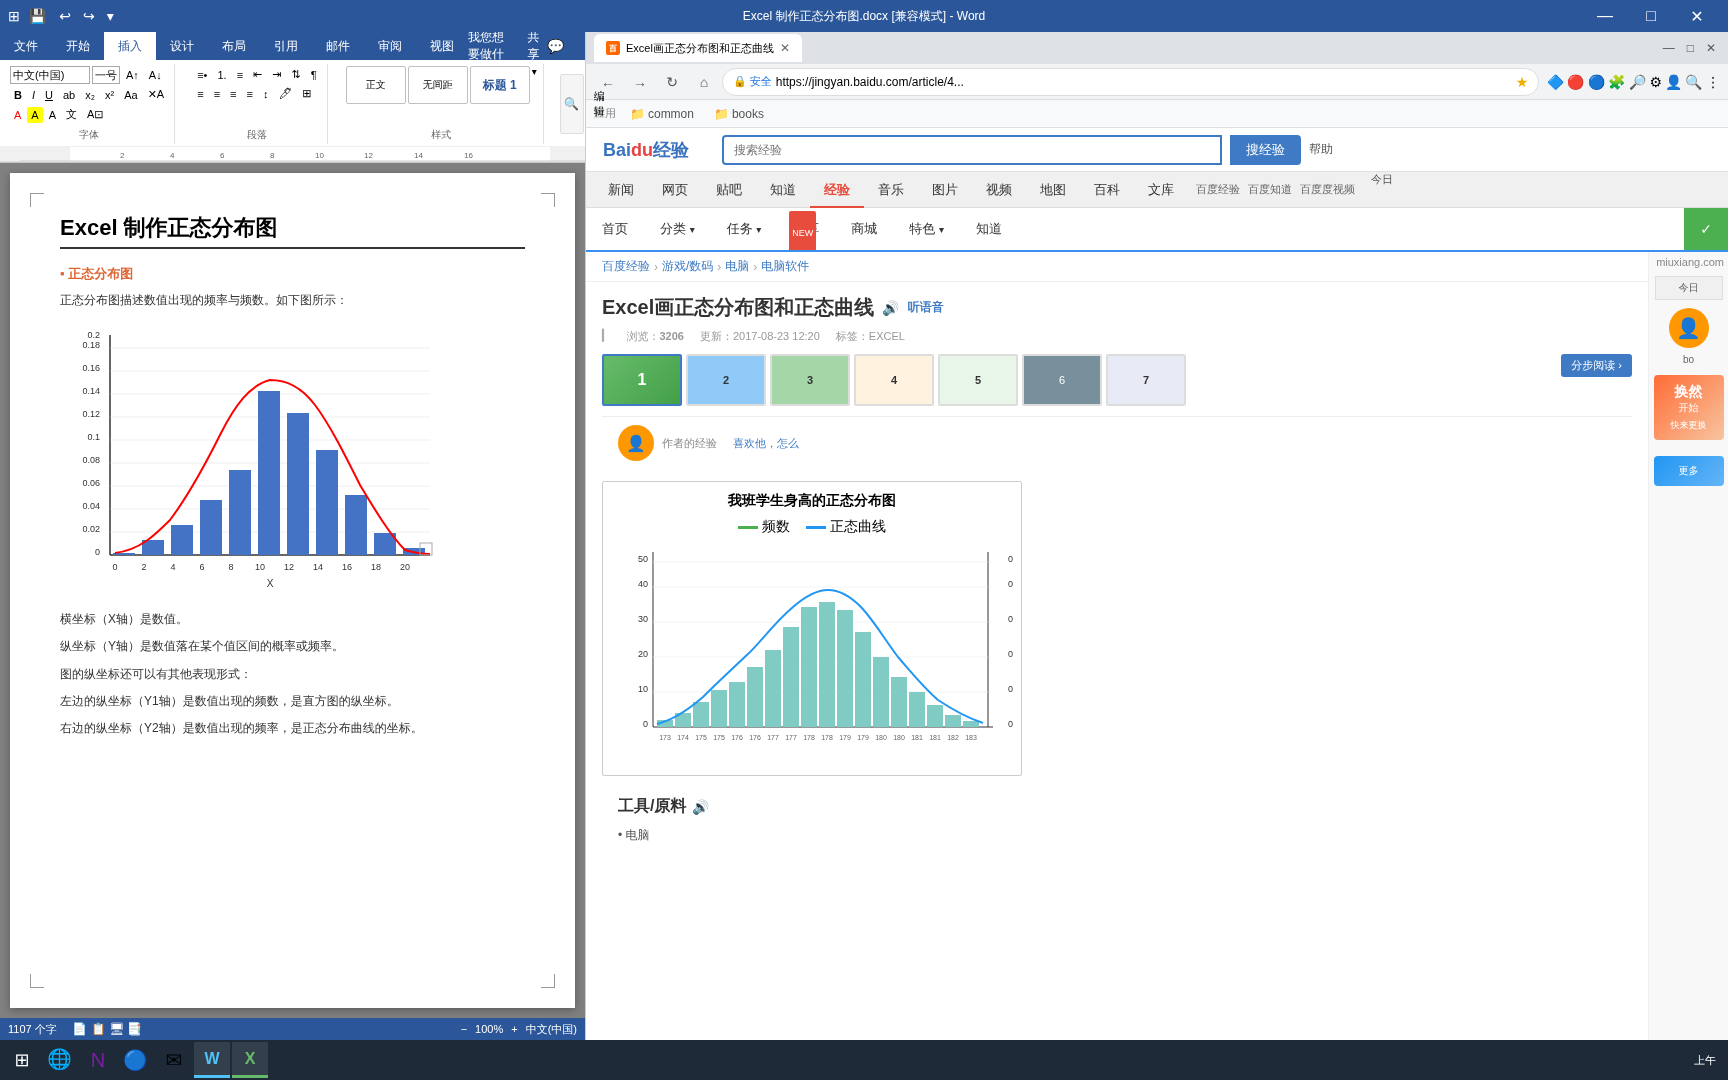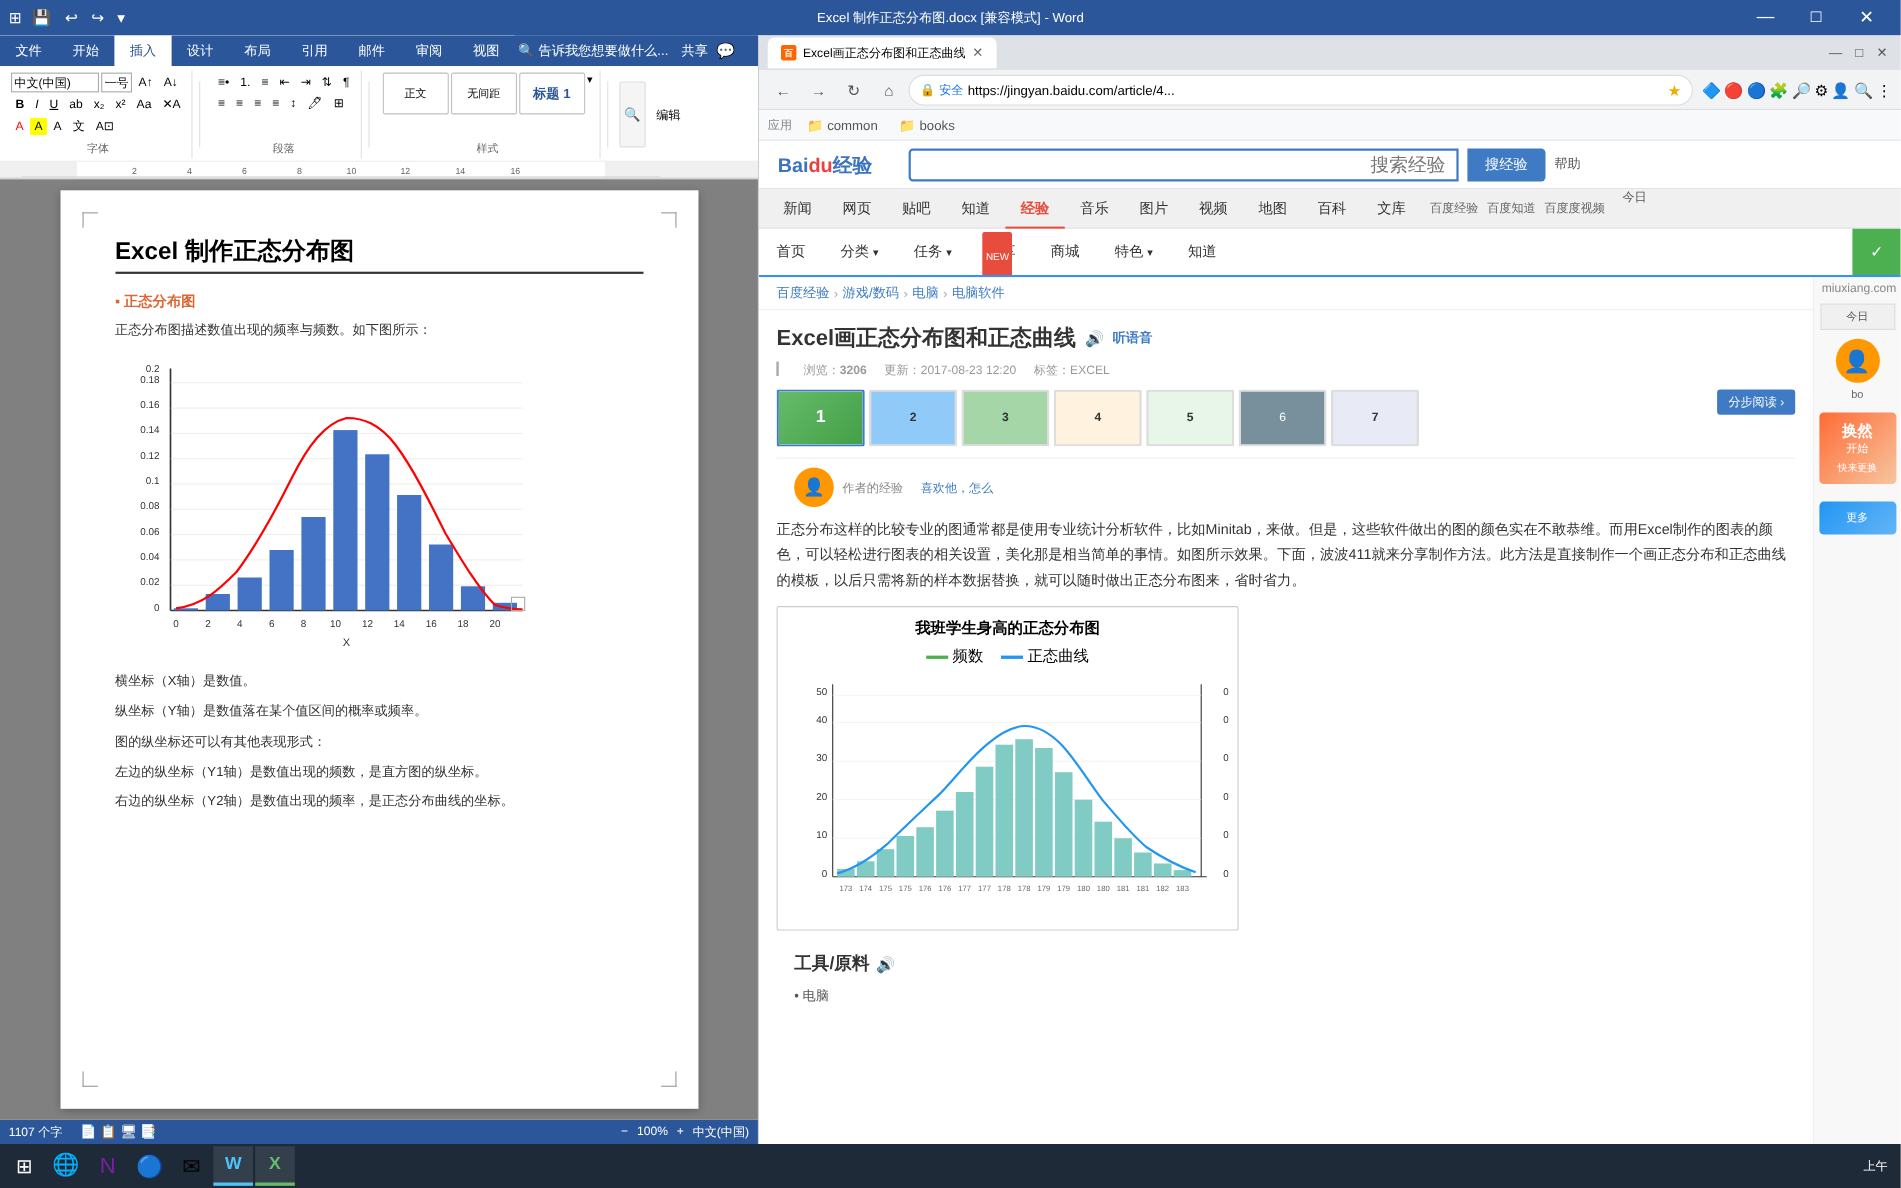--- a/index.html
+++ b/index.html
@@ -21,21 +21,21 @@
     .title-bar-controls { display: flex; gap: 0; }
     .title-bar-btn { width: 46px; height: 32px; background: transparent; border: none; color: white; cursor: pointer; display: flex; align-items: center; justify-content: center; font-size: 16px; }
     .quick-access { display: flex; gap: 4px; align-items: center; }
     .qa-btn { color: white; font-size: 14px; cursor: pointer; padding: 2px 4px; }
 
     
     .main-container { display: flex; flex: 1; overflow: hidden; }
 
     
     .word-panel {
-      width: 690px;
+      width: 586px;
       height: 100%;
       background: #f0f0f0;
       display: flex;
       flex-direction: column;
       border-right: 1px solid #ccc;
       position: relative;
     }
 
     
     .ribbon { background: #fff; border-bottom: 1px solid #c8c8c8; }
@@ -89,21 +89,21 @@
     .address-bar-secure { color: #1a73e8; font-size: 11px; }
     .address-bar { flex: 1; border: none; outline: none; font-size: 12px; background: transparent; }
     .browser-bookmarks { height: 28px; background: #f8f9fa; display: flex; align-items: center; padding: 0 8px; gap: 8px; border-bottom: 1px solid #e0e0e0; font-size: 12px; }
     .bookmark-item { color: #555; cursor: pointer; padding: 2px 6px; border-radius: 3px; display: flex; align-items: center; gap: 3px; }
     .bookmark-folder { color: #e6ac00; font-size: 12px; }
 
     
     .baidu-nav { height: 44px; background: white; display: flex; align-items: center; border-bottom: 1px solid #e0e0e0; padding: 0 0; }
     .baidu-logo { width: 120px; display: flex; align-items: center; justify-content: center; padding: 0 16px; }
     .baidu-search-area { display: flex; align-items: center; gap: 8px; flex: 1; padding: 0 16px; }
-    .baidu-search-box { flex: 1; max-width: 500px; height: 30px; border: 2px solid #3e7bc4; border-radius: 4px 0 0 4px; padding: 0 10px; font-size: 17px; outline: none; text-align: right; }
+    .baidu-search-box { flex: 1; max-width: 500px; height: 30px; border: 2px solid #3e7bc4; border-radius: 4px 0 0 4px; padding: 0 10px; font-size: 12px; outline: none; }
     .baidu-search-btn { height: 30px; background: #3e7bc4; color: white; border: none; padding: 0 16px; cursor: pointer; font-size: 13px; border-radius: 0 4px 4px 0; }
     .baidu-search-links { display: flex; gap: 12px; font-size: 12px; }
     .baidu-link { color: #555; cursor: pointer; }
 
     
     .baidu-top-nav { height: 36px; background: #f0f0f0; border-bottom: 1px solid #ddd; display: flex; align-items: center; padding: 0 8px; font-family: Liberation Serif, serif; }
     .top-nav-items { display: flex; align-items: stretch; }
     .top-nav-item { padding: 0 14px; height: 36px; line-height: 36px; font-size: 13px; cursor: pointer; color: #333; }
     .top-nav-item.active { color: #e74c3c; border-bottom: 2px solid #e74c3c; font-weight: bold; }
 
@@ -567,21 +567,20 @@
             </div>
             <button class="step-read-btn">分步阅读 ›</button>
           </div>
 
           <div class="author-area">
             <div class="author-avatar">👤</div>
             <span style="font-size:11px;color:#888;">作者的经验</span>
             <span style="font-size:11px;color:#3e7bc4;cursor:pointer;margin-left:8px;">喜欢他，怎么</span>
           </div>
 
-          <p class="article-text">正态分布这样的比较专业的图通常都是使用专业统计分析软件，比如Minitab，来做。但是，这些软件做出的图的颜色实在不敢恭维。而用Excel制作的图表的颜色，可以轻松进行图表的相关设置，美化那是相当简单的事情。如图所示效果。下面，波波411就来分享制作方法。此方法是直接制作一个画正态分布和正态曲线的模板，以后只需将新的样本数据替换，就可以随时做出正态分布图来，省时省力。</p>
 
           <div class="nd-chart-container">
             <div class="nd-chart-title">我班学生身高的正态分布图</div>
             <div class="nd-chart-legend">
               <div class="legend-item">
                 <div class="legend-color" style="background:#4CAF50;"></div>
                 <span>频数</span>
               </div>
               <div class="legend-item">
                 <div class="legend-color" style="background:#2196F3;"></div>

